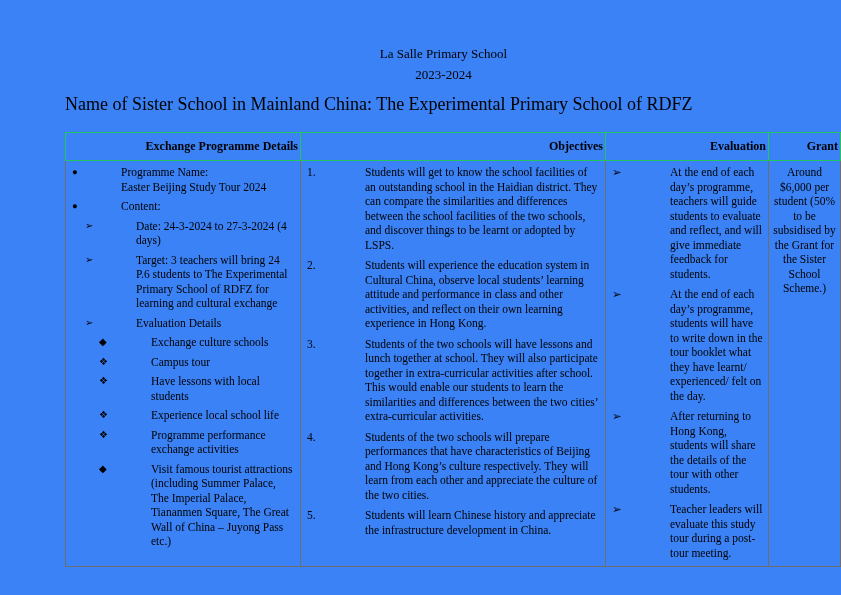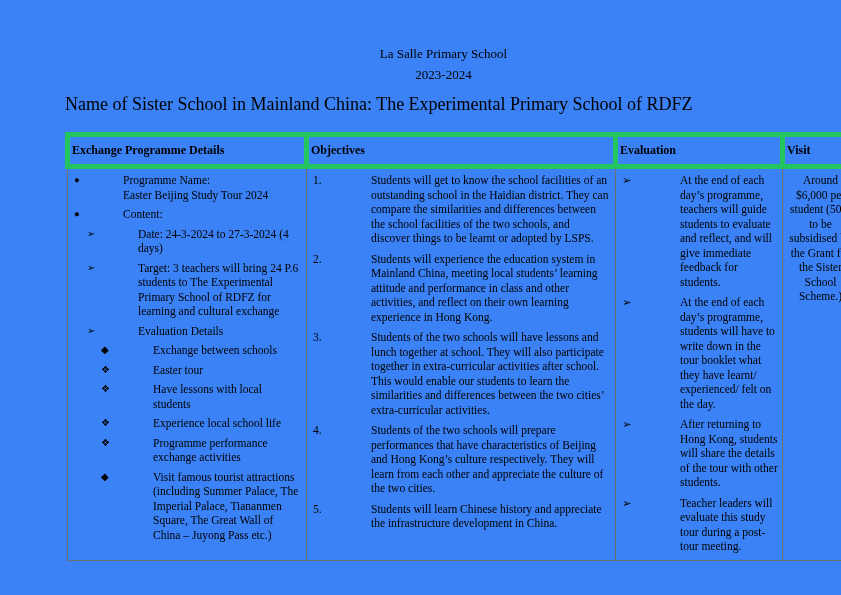--- a/index.html
+++ b/index.html
@@ -2,22 +2,22 @@
 <html><head>
 <meta charset="utf-8">
 <style>
   html,body{margin:0;padding:0;background:#ffffff;}
   body{width:841px;height:595px;overflow:hidden;}
   .doc{position:relative;width:841px;height:595px;background:#3b82f6;
        font-family:"Liberation Serif","DejaVu Serif",serif;color:#000;padding-left:23px;}
   .title-block{padding-top:43px;text-align:center;font-size:13px;line-height:21px;}
   .name-line{margin:11px 0 0 42px;font-size:18px;line-height:16px;}
   table.proposal{margin:20px 0 0 42px;width:755px;border-collapse:collapse;table-layout:fixed;}
-  .proposal th{border:5px solid #22c55e;font-weight:bold;font-size:12px;
-               padding:6px 2px;text-align:left;vertical-align:middle;}
+  .proposal th{border:1px solid #22c55e;font-weight:bold;font-size:12px;
+               padding:6px 2px;text-align:right;vertical-align:middle;}
   .proposal td{border:1px solid #6e6e6e;vertical-align:top;font-size:11.5px;
                line-height:14.5px;padding:4px 4px 6px 4px;}
   .col-details{width:230px;}
   .col-objectives{width:300px;}
   .col-evaluation{width:158px;}
   .col-budget{width:67px;text-align:center;}
   .itm{position:relative;margin:0 0 5px 0;}
   .itm:last-child{margin-bottom:0;}
   .txt{display:block;white-space:pre-line;margin-left:39px;}
   .b{position:absolute;top:0;line-height:14.5px;
@@ -42,21 +42,21 @@
   </div>
 
   <div class="name-line">Name of Sister School in Mainland China: The Experimental Primary School of RDFZ</div>
 
   <table class="proposal">
     <thead>
       <tr>
         <th class="col-details">Exchange Programme Details</th>
         <th class="col-objectives">Objectives</th>
         <th class="col-evaluation">Evaluation</th>
-        <th class="col-budget">Visit</th>
+        <th class="col-budget">Grant</th>
       </tr>
     </thead>
     <tbody>
       <tr>
 
         <td class="col-details">
           <div class="itm lv1">
               <span class="b">●</span>
               <span class="txt">Programme Name:
 Easter Beijing Study Tour 2024</span>
@@ -72,25 +72,25 @@
           <div class="itm lv2">
               <span class="b">➢</span>
               <span class="txt">Target: 3 teachers will bring 24 P.6 students to The Experimental Primary School of RDFZ for learning and cultural exchange</span>
             </div>
           <div class="itm lv2">
               <span class="b">➢</span>
               <span class="txt">Evaluation Details</span>
             </div>
           <div class="itm lv3">
               <span class="b">◆</span>
-              <span class="txt">Exchange between schools</span>
+              <span class="txt">Exchange culture schools</span>
             </div>
           <div class="itm lv3">
               <span class="b">❖</span>
-              <span class="txt">Easter tour</span>
+              <span class="txt">Campus tour</span>
             </div>
           <div class="itm lv3">
               <span class="b">❖</span>
               <span class="txt">Have lessons with local students</span>
             </div>
           <div class="itm lv3">
               <span class="b">❖</span>
               <span class="txt">Experience local school life</span>
             </div>
           <div class="itm lv3">
@@ -103,21 +103,21 @@
             </div>
         </td>
 
         <td class="col-objectives">
           <div class="itm num-itm">
               <span class="num">1.</span>
               <span class="txt">Students will get to know the school facilities of an outstanding school in the Haidian district. They can compare the similarities and differences between the school facilities of the two schools, and discover things to be learnt or adopted by LSPS.</span>
             </div>
           <div class="itm num-itm">
               <span class="num">2.</span>
-              <span class="txt">Students will experience the education system in Mainland China, meeting local students’ learning attitude and performance in class and other activities, and reflect on their own learning experience in Hong Kong.</span>
+              <span class="txt">Students will experience the education system in Cultural China, observe local students’ learning attitude and performance in class and other activities, and reflect on their own learning experience in Hong Kong.</span>
             </div>
           <div class="itm num-itm">
               <span class="num">3.</span>
               <span class="txt">Students of the two schools will have lessons and lunch together at school. They will also participate together in extra-curricular activities after school. This would enable our students to learn the similarities and differences between the two cities’ extra-curricular activities.</span>
             </div>
           <div class="itm num-itm">
               <span class="num">4.</span>
               <span class="txt">Students of the two schools will prepare performances that have characteristics of Beijing and Hong Kong’s culture respectively. They will learn from each other and appreciate the culture of the two cities.</span>
             </div>
           <div class="itm num-itm">

